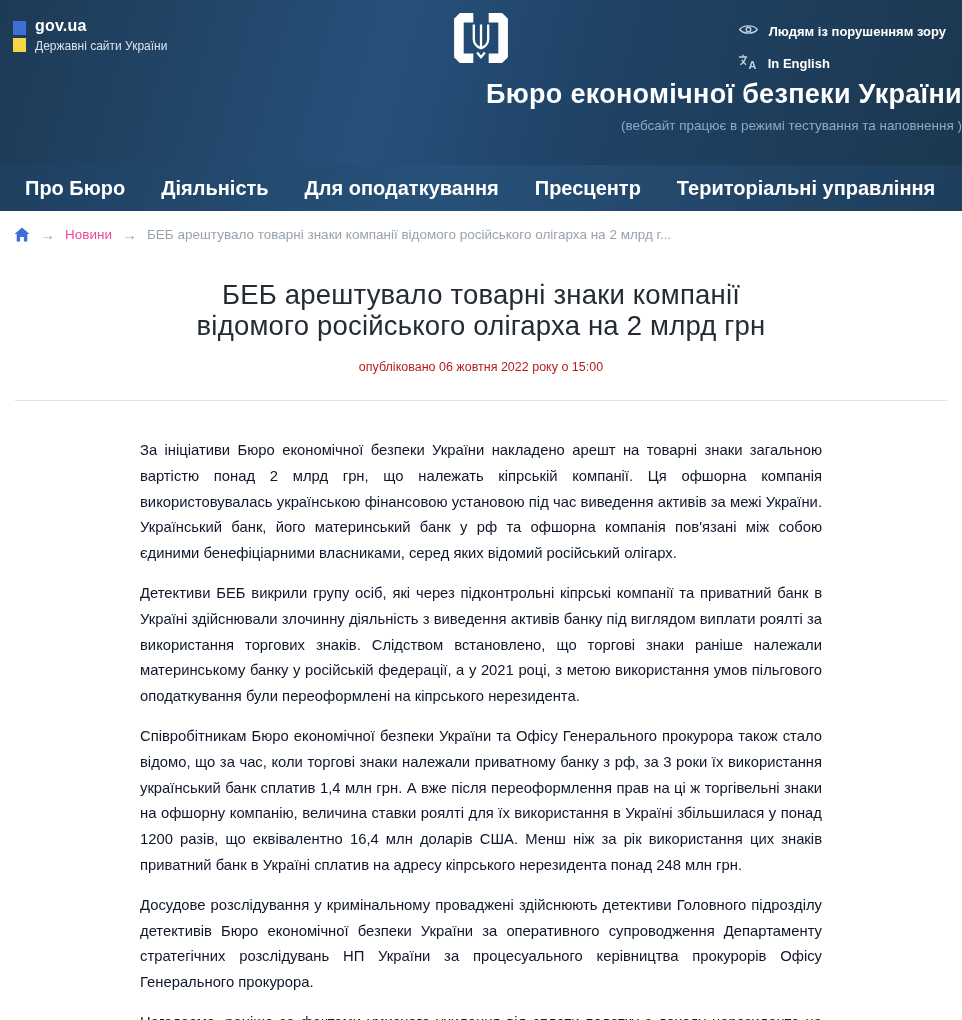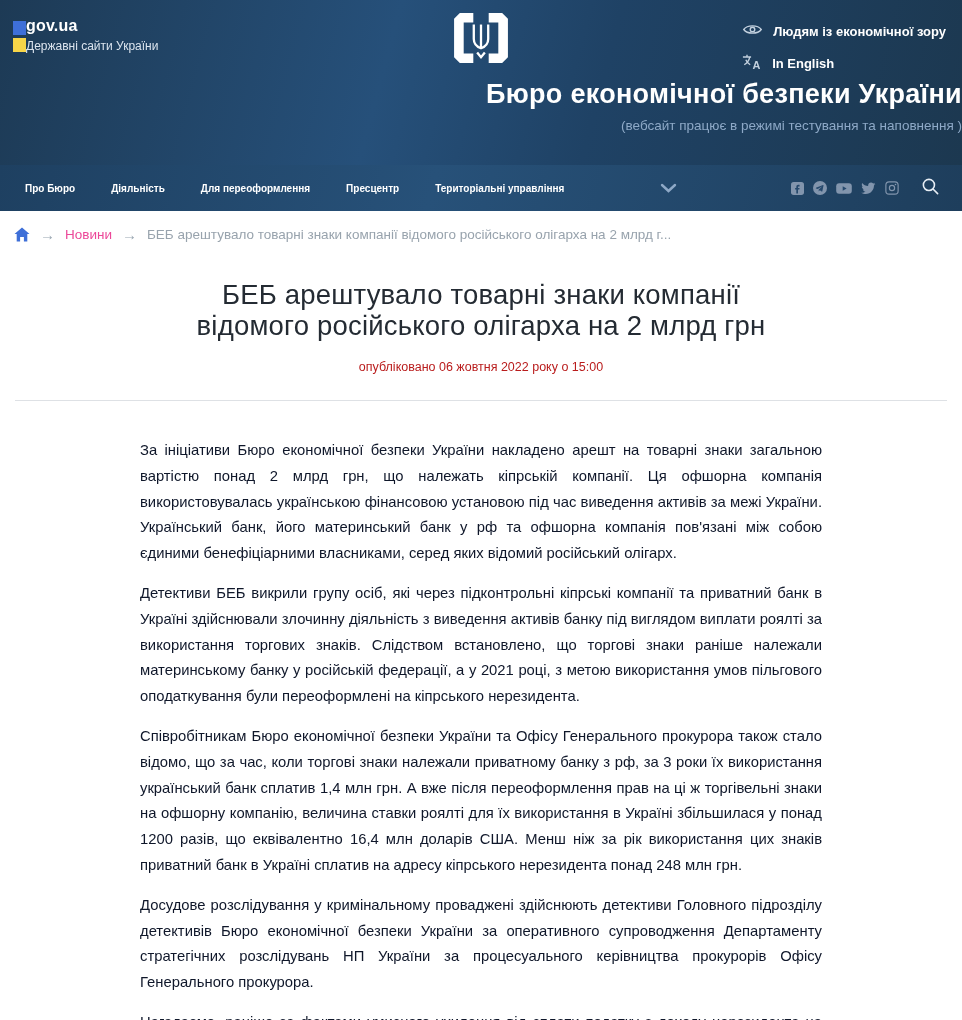--- a/index.html
+++ b/index.html
@@ -5,21 +5,21 @@
   * { margin:0; padding:0; box-sizing:border-box; }
   html,body { width:962px; background:#fff; font-family:"Liberation Sans", sans-serif; }
   body { height:1020px; overflow:hidden; }
   a { text-decoration:none; cursor:pointer; }
 
   
   .site-header{
     position:relative; height:165px; color:#fff;
     background:linear-gradient(105deg,#1d3a55 0%,#26507a 40%,#1f4265 62%,#1c3850 100%);
   }
-  .govua{ position:absolute; left:13px; top:17px; display:flex; align-items:center; }
+  .govua{ position:absolute; left:13px; top:17px; display:flex; align-items:center; gap:9px; }
   .flag{ display:flex; flex-direction:column; gap:3px; padding-top:2px; }
   .flag .fb{ width:13px; height:14px; background:#3e6fd8; display:block; }
   .flag .fy{ width:13px; height:14px; background:#f7d548; display:block; }
   .govua-text{ display:flex; flex-direction:column; gap:4px; }
   .govua-title{ font-size:16px; font-weight:700; letter-spacing:.2px; }
   .govua-sub{ font-size:12px; color:#dbe4ee; }
 
   .header-links{ position:absolute; right:16px; top:22px; display:flex; flex-direction:column; gap:13px; }
   .hlink{ display:flex; align-items:center; gap:10px; color:#fff; font-size:13px; font-weight:700; }
   .hlink svg{ color:#c2d0de; flex:0 0 auto; }
@@ -27,21 +27,21 @@
   .brand{ text-align:right; padding-top:13px; }
   .brand-logo{ display:block; margin:0 auto; }
   .site-title{ margin-top:16px; font-size:27px; font-weight:600; letter-spacing:.3px; }
   .site-subtitle{ margin-top:8px; font-size:13.5px; color:#8ea9c7;padding-left:24px; }
 
   
   .main-nav{
     height:46px; display:flex; align-items:center; padding:0 22px 0 25px;
     background:linear-gradient(105deg,#1e4061 0%,#275179 45%,#1e3e5c 100%);
   }
-  .nav-item{ color:#fff; font-size:10px; font-weight:700; margin-right:36px; white-space:nowrap; }
+  .nav-item{ color:#fff; font-size:20px; font-weight:700; margin-right:36px; white-space:nowrap; }
   .nav-chevron{ margin-left:60px; color:#8fa9c7; display:flex; align-items:center; }
   .socials{ margin-left:auto; display:flex; align-items:center; gap:9px; color:#8295ad; }
   .socials a{ color:#8295ad; display:flex; align-items:center; }
   .search-btn{ margin-left:22px; display:flex; align-items:center; gap:8px; color:#fff; font-size:15px; font-weight:700; }
   .search-btn svg{ color:#e8eef5; }
 
   
   .breadcrumb{ display:flex; align-items:center; gap:10px; padding:15px 15px 12px 14px; font-size:13.5px; }
   .crumb-sep{ color:#9aa7b2; font-size:15px; }
   .crumb-link{ color:#ec4899; }
@@ -77,21 +77,21 @@
   </a>
 
   <div class="header-links">
     <a class="hlink">
       <span>
         <svg width="21" height="15" viewBox="0 0 24 16" fill="none" stroke="currentColor" stroke-width="1.6">
           <path d="M2 8C6 2.5 18 2.5 22 8 18 13.5 6 13.5 2 8Z"></path>
           <circle cx="12" cy="8" r="2.6"></circle>
         </svg>
       </span>
-      <span>Людям із економічної зору</span>
+      <span>Людям із порушенням зору</span>
     </a>
     <a class="hlink">
       <span>
         <svg width="20" height="18" viewBox="0 0 22 18">
           <g stroke="currentColor" stroke-width="1.5" fill="none">
             <path d="M1 3.5h9M5.5 1v2.5M8.5 3.7C7.8 7.5 5.8 10 2.5 12M4.2 6.5c1 2.5 2.8 4.3 4.8 5.5"></path>
           </g>
           <text x="11.5" y="17" font-size="12" fill="currentColor" font-weight="bold" font-family="Liberation Sans, sans-serif">A</text>
         </svg>
       </span>
@@ -114,21 +114,21 @@
       </svg>
     </span>
     <div class="site-title">Бюро економічної безпеки України</div>
     <div class="site-subtitle">(вебсайт працює в режимі тестування та наповнення )</div>
   </div>
 </header>
 
 <nav class="main-nav">
   <a class="nav-item">Про Бюро</a>
   <a class="nav-item">Діяльність</a>
-  <a class="nav-item">Для переоформлення</a>
+  <a class="nav-item">Для оподаткування</a>
   <a class="nav-item">Пресцентр</a>
   <a class="nav-item">Територіальні управління</a>
 
   <span class="nav-chevron">
     <svg width="17" height="10" viewBox="0 0 17 10" fill="none" stroke="currentColor" stroke-width="2.4" stroke-linecap="round">
       <path d="M2 2l6.5 6L15 2"></path>
     </svg>
   </span>
 
   <div class="socials">

